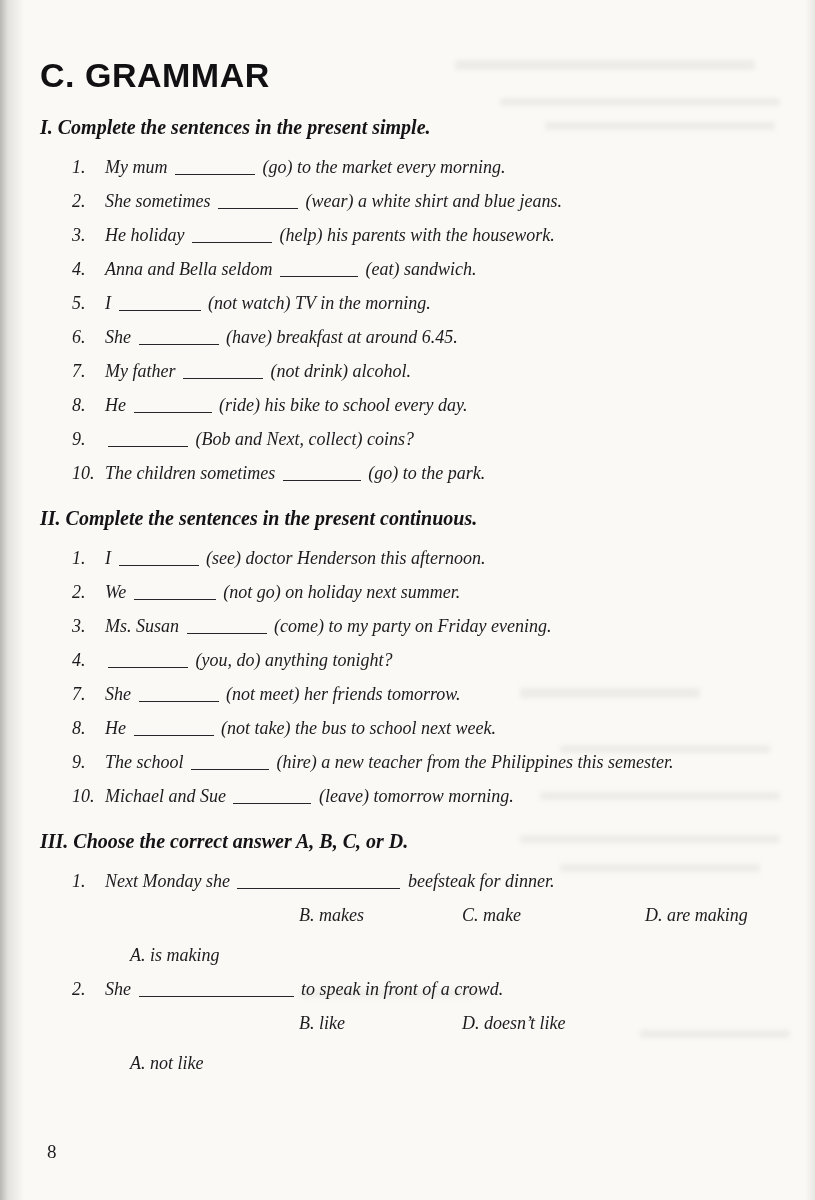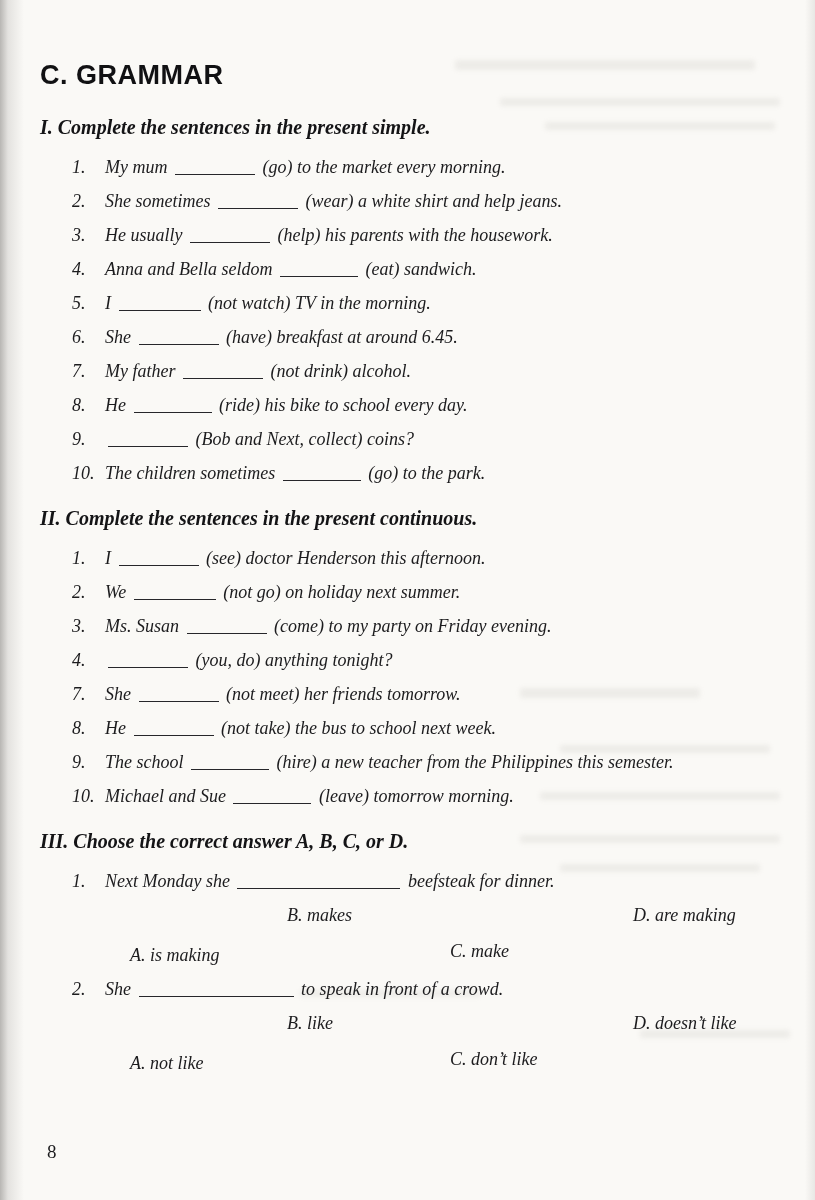--- a/index.html
+++ b/index.html
@@ -26,21 +26,21 @@
   .ghost {
     position: absolute; background: #aaa79f; opacity: 0.16;
     filter: blur(2.5px); border-radius: 2px; pointer-events: none;
   }
   .content {
     position: absolute; left: 40px; top: 58px; width: 745px;
   }
   .doc-title {
     font-family: "Liberation Sans", sans-serif;
     font-weight: 800;
-    font-size: 27px;
+    font-size: 34px;
     line-height: 34px;
     letter-spacing: 0.5px;
     color: #111113;
     margin-bottom: 22px;
   }
   .section { margin: 0; font-style: italic; }
   .section + .section { margin-top: 20px; }
   .section-heading {
     font-size: 20px;
     font-weight: bold;
@@ -68,22 +68,22 @@
     margin: 0 3px;
   }
   .options-row {
     display: flex;
     padding-left: 90px;
     font-size: 18px;
     line-height: 24px;
     margin-bottom: 10px;
   }
   .options-row .choice-option:nth-child(1) { width: 157px; margin-top: 40px; }
-  .options-row .choice-option:nth-child(2) { width: 163px; }
-  .options-row .choice-option:nth-child(3) { width: 183px; margin-top: 36px; }
+  .options-row .choice-option:nth-child(2) { width: 163px; margin-left: 12px; }
+  .options-row .choice-option:nth-child(3) { width: 183px; }
   .options-row .choice-option:nth-child(4) { flex: 1; }
   .page-number {
     position: absolute;
     left: 47px;
     top: 1141px;
     font-size: 19px;
     color: #1c1c1e;
   }
 </style>
 </head>
@@ -102,22 +102,22 @@
 <div class="ghost" style="left:560px; top:864px; width:200px; height:8px;"></div>
 <div class="ghost" style="left:300px; top:990px; width:180px; height:7px;"></div>
 <div class="ghost" style="left:640px; top:1030px; width:150px; height:8px;"></div>
 
 <div class="content">
   <div class="doc-title">C. GRAMMAR</div>
   <div id="sections">
       <div class="section">
         <div class="section-heading">I. Complete the sentences in the present simple.</div>
         <div class="exercise-item"><span class="item-number">1.</span><span>My mum </span><span class="blank" style="width: 80px;"></span><span> (go) to the market every morning.</span></div>
-        <div class="exercise-item"><span class="item-number">2.</span><span>She sometimes </span><span class="blank" style="width: 80px;"></span><span> (wear) a white shirt and help jeans.</span></div>
-        <div class="exercise-item"><span class="item-number">3.</span><span>He usually </span><span class="blank" style="width: 80px;"></span><span> (help) his parents with the housework.</span></div>
+        <div class="exercise-item"><span class="item-number">2.</span><span>She sometimes </span><span class="blank" style="width: 80px;"></span><span> (wear) a white shirt and blue jeans.</span></div>
+        <div class="exercise-item"><span class="item-number">3.</span><span>He holiday </span><span class="blank" style="width: 80px;"></span><span> (help) his parents with the housework.</span></div>
         <div class="exercise-item"><span class="item-number">4.</span><span>Anna and Bella seldom </span><span class="blank" style="width: 78px;"></span><span> (eat) sandwich.</span></div>
         <div class="exercise-item"><span class="item-number">5.</span><span>I </span><span class="blank" style="width: 82px;"></span><span> (not watch) TV in the morning.</span></div>
         <div class="exercise-item"><span class="item-number">6.</span><span>She </span><span class="blank" style="width: 80px;"></span><span> (have) breakfast at around 6.45.</span></div>
         <div class="exercise-item"><span class="item-number">7.</span><span>My father </span><span class="blank" style="width: 80px;"></span><span> (not drink) alcohol.</span></div>
         <div class="exercise-item"><span class="item-number">8.</span><span>He </span><span class="blank" style="width: 78px;"></span><span> (ride) his bike to school every day.</span></div>
         <div class="exercise-item"><span class="item-number">9.</span><span class="blank" style="width: 80px;"></span><span> (Bob and Next, collect) coins?</span></div>
         <div class="exercise-item"><span class="item-number">10.</span><span>The children sometimes </span><span class="blank" style="width: 78px;"></span><span> (go) to the park.</span></div>
       </div>
       <div class="section">
         <div class="section-heading">II. Complete the sentences in the present continuous.</div>
@@ -136,20 +136,19 @@
         <div class="options-row">
           <span class="choice-option">A. is making</span>
           <span class="choice-option">B. makes</span>
           <span class="choice-option">C. make</span>
           <span class="choice-option">D. are making</span>
         </div>
         <div class="exercise-item"><span class="item-number">2.</span><span>She </span><span class="blank" style="width: 155px;"></span><span> to speak in front of a crowd.</span></div>
         <div class="options-row">
           <span class="choice-option">A. not like</span>
           <span class="choice-option">B. like</span>
-          <span class="choice-option">C. don’t like</span>
           <span class="choice-option">D. doesn’t like</span>
         </div>
       </div>
     </div>
 </div>
 
 <div class="page-number">8</div>
 
 </body></html>

